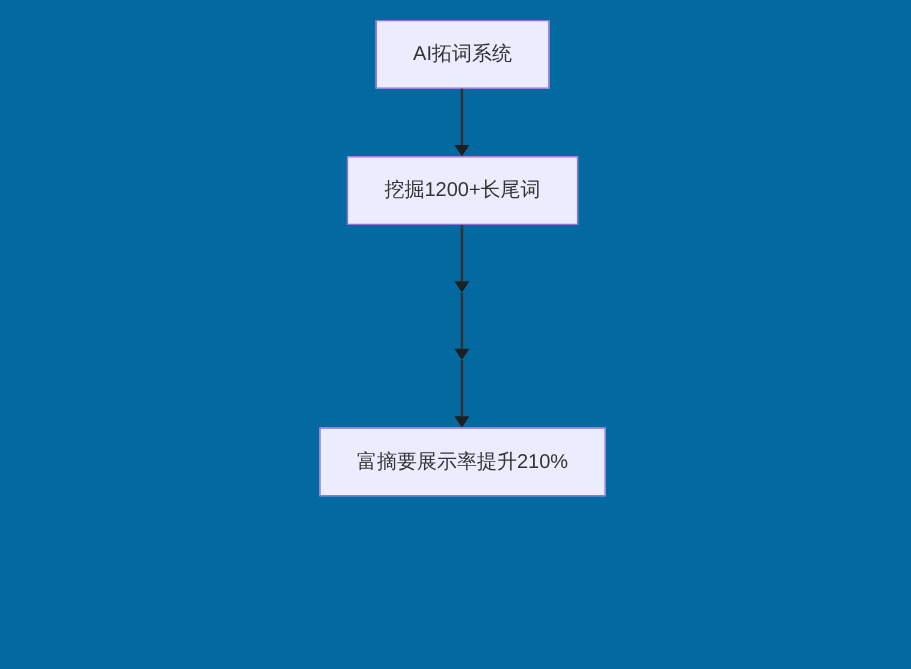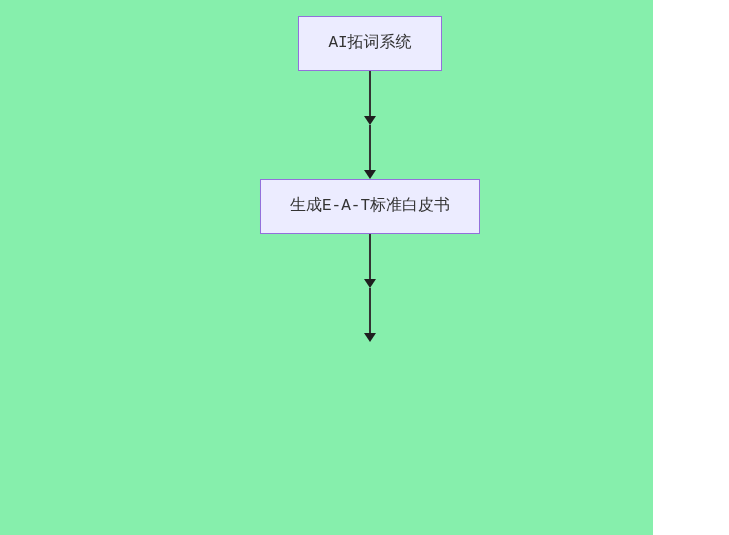--- a/index.html
+++ b/index.html
@@ -1,25 +1,25 @@
 <!DOCTYPE html>
 <html><head>
 <meta charset="utf-8">
 <style>
   html, body {
     margin: 0;
     padding: 0;
   }
   .canvas {
     position: relative;
-    width: 653px;
+    width: 729px;
     height: 535px;
-    background: #86efac;
+    background: #0369a1;
     overflow: hidden;
-    font-family: Liberation Mono, monospace;
+    font-family: Liberation Sans, sans-serif;
   }
   .flow {
     position: absolute;
     left: 370px;
     top: 16px;
     transform: translateX(-50%);
     display: flex;
     flex-direction: column;
     align-items: center;
   }
@@ -67,36 +67,39 @@
 
     <div class="node">
       <span class="label">AI拓词系统</span>
     </div>
 
     <div class="arrow">
       <div class="line"></div>
       <div class="head"></div>
     </div>
 
-
-    <div class="arrow">
-      <div class="line"></div>
-      <div class="head"></div>
-    </div>
-
     <div class="node">
-      <span class="label">生成E-A-T标准白皮书</span>
+      <span class="label">挖掘1200+长尾词</span>
     </div>
 
     <div class="arrow">
       <div class="line"></div>
       <div class="head"></div>
     </div>
 
 
     <div class="arrow">
       <div class="line"></div>
       <div class="head"></div>
     </div>
 
 
+    <div class="arrow">
+      <div class="line"></div>
+      <div class="head"></div>
+    </div>
+
+    <div class="node">
+      <span class="label">富摘要展示率提升210%</span>
+    </div>
+
   </div>
 </div>
 
 </body></html>

